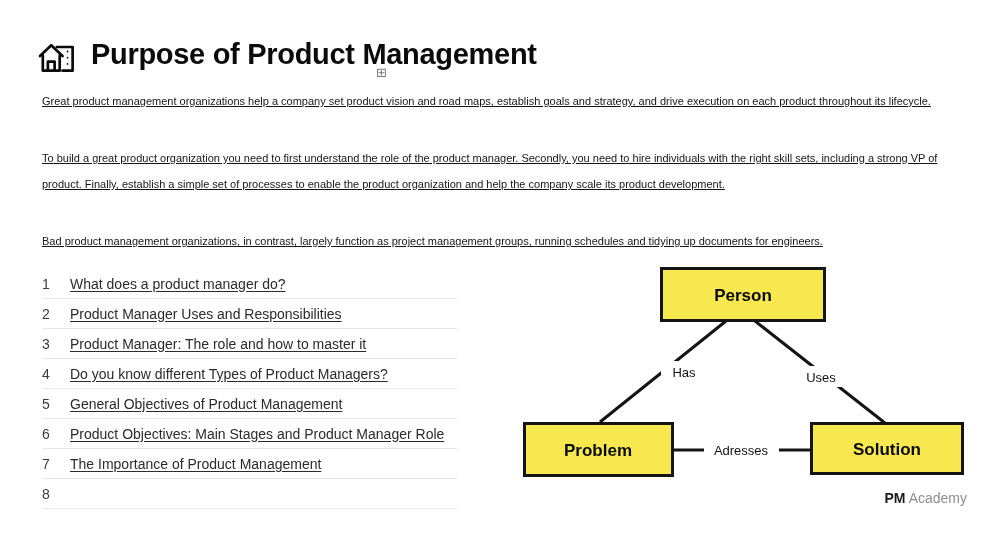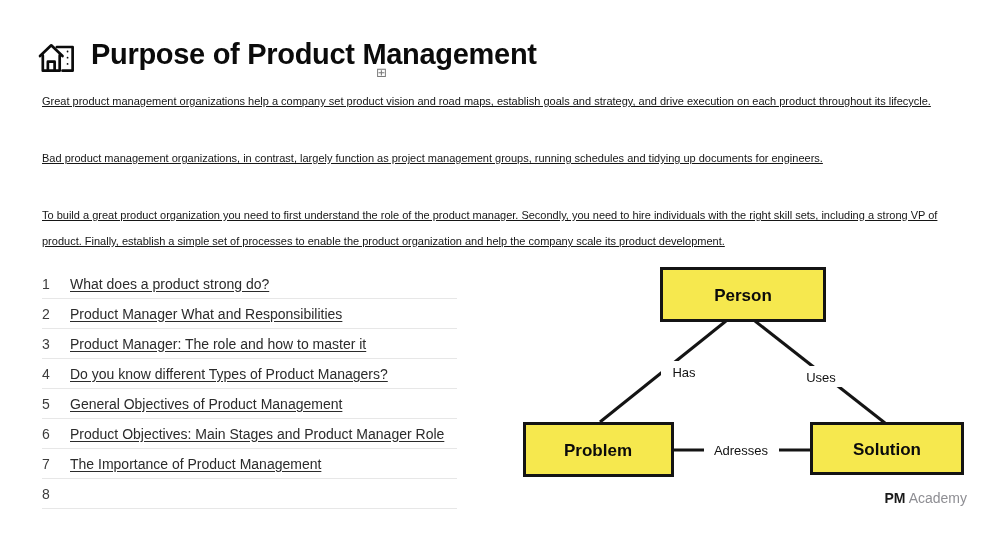--- a/index.html
+++ b/index.html
@@ -85,32 +85,32 @@
         <path d="M9 29 V21 H15 V29"></path>
       </svg>
     </span>
     <h1 class="page-title">Purpose of Product Management</h1>
   </div>
 
   <span class="add-block">⊞</span>
 
   <div class="paragraphs">
     <p>Great product management organizations help a company set product vision and road maps, establish goals and strategy, and drive execution on each product throughout its lifecycle.</p>
+    <p>To build a great product organization you need to first understand the role of the product manager. Secondly, you need to hire individuals with the right skill sets, including a strong VP of product. Finally, establish a simple set of processes to enable the product organization and help the company scale its product development.</p>
     <p>Bad product management organizations, in contrast, largely function as project management groups, running schedules and tidying up documents for engineers.</p>
-    <p>To build a great product organization you need to first understand the role of the product manager. Secondly, you need to hire individuals with the right skill sets, including a strong VP of product. Finally, establish a simple set of processes to enable the product organization and help the company scale its product development.</p>
   </div>
 
   <div class="toc">
     <div class="toc-row">
       <span class="toc-num">1</span>
-      <a class="toc-link">What does a product strong do?</a>
+      <a class="toc-link">What does a product manager do?</a>
     </div>
     <div class="toc-row">
       <span class="toc-num">2</span>
-      <a class="toc-link">Product Manager What and Responsibilities</a>
+      <a class="toc-link">Product Manager Uses and Responsibilities</a>
     </div>
     <div class="toc-row">
       <span class="toc-num">3</span>
       <a class="toc-link">Product Manager: The role and how to master it</a>
     </div>
     <div class="toc-row">
       <span class="toc-num">4</span>
       <a class="toc-link">Do you know different Types of Product Managers?</a>
     </div>
     <div class="toc-row">

